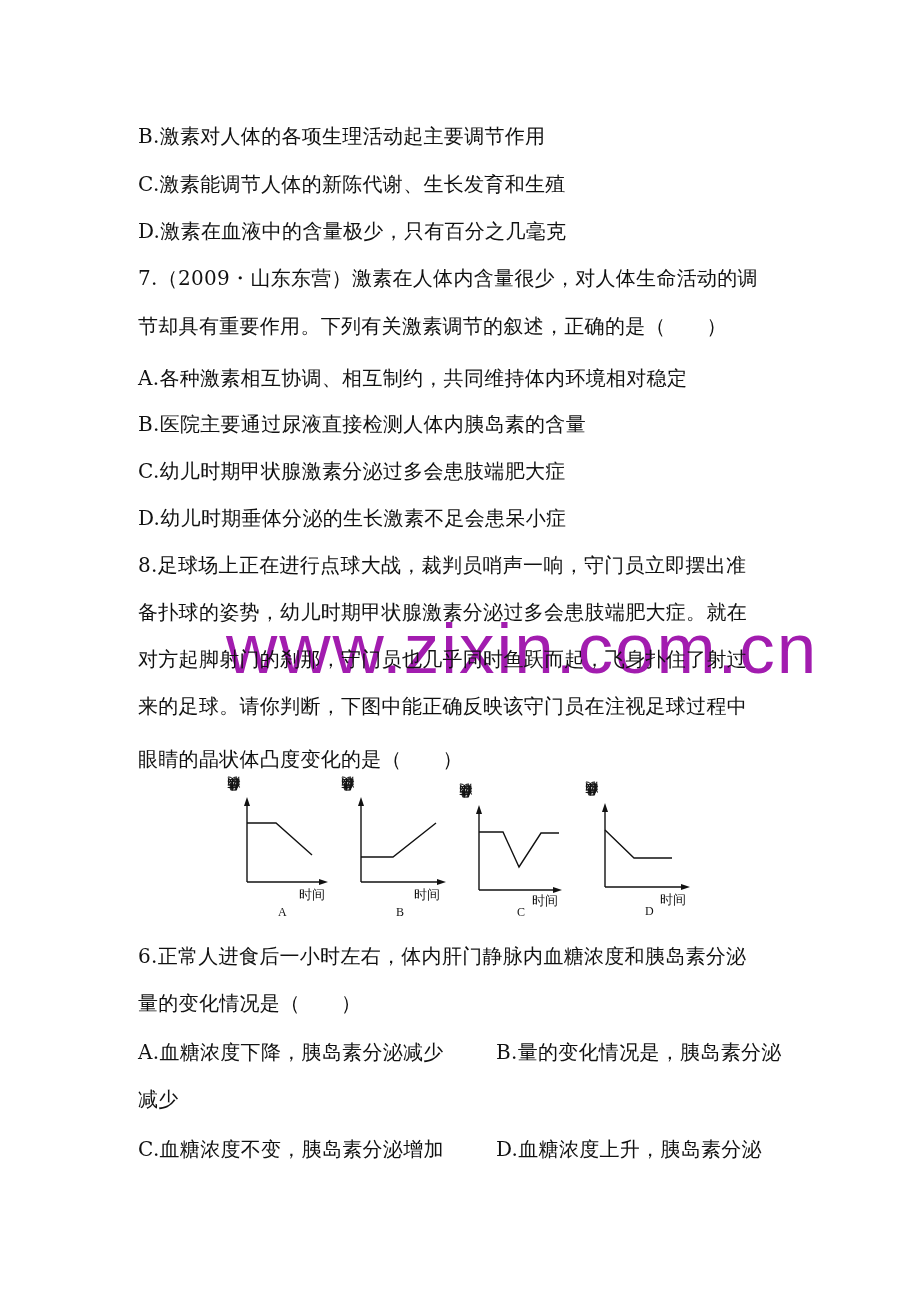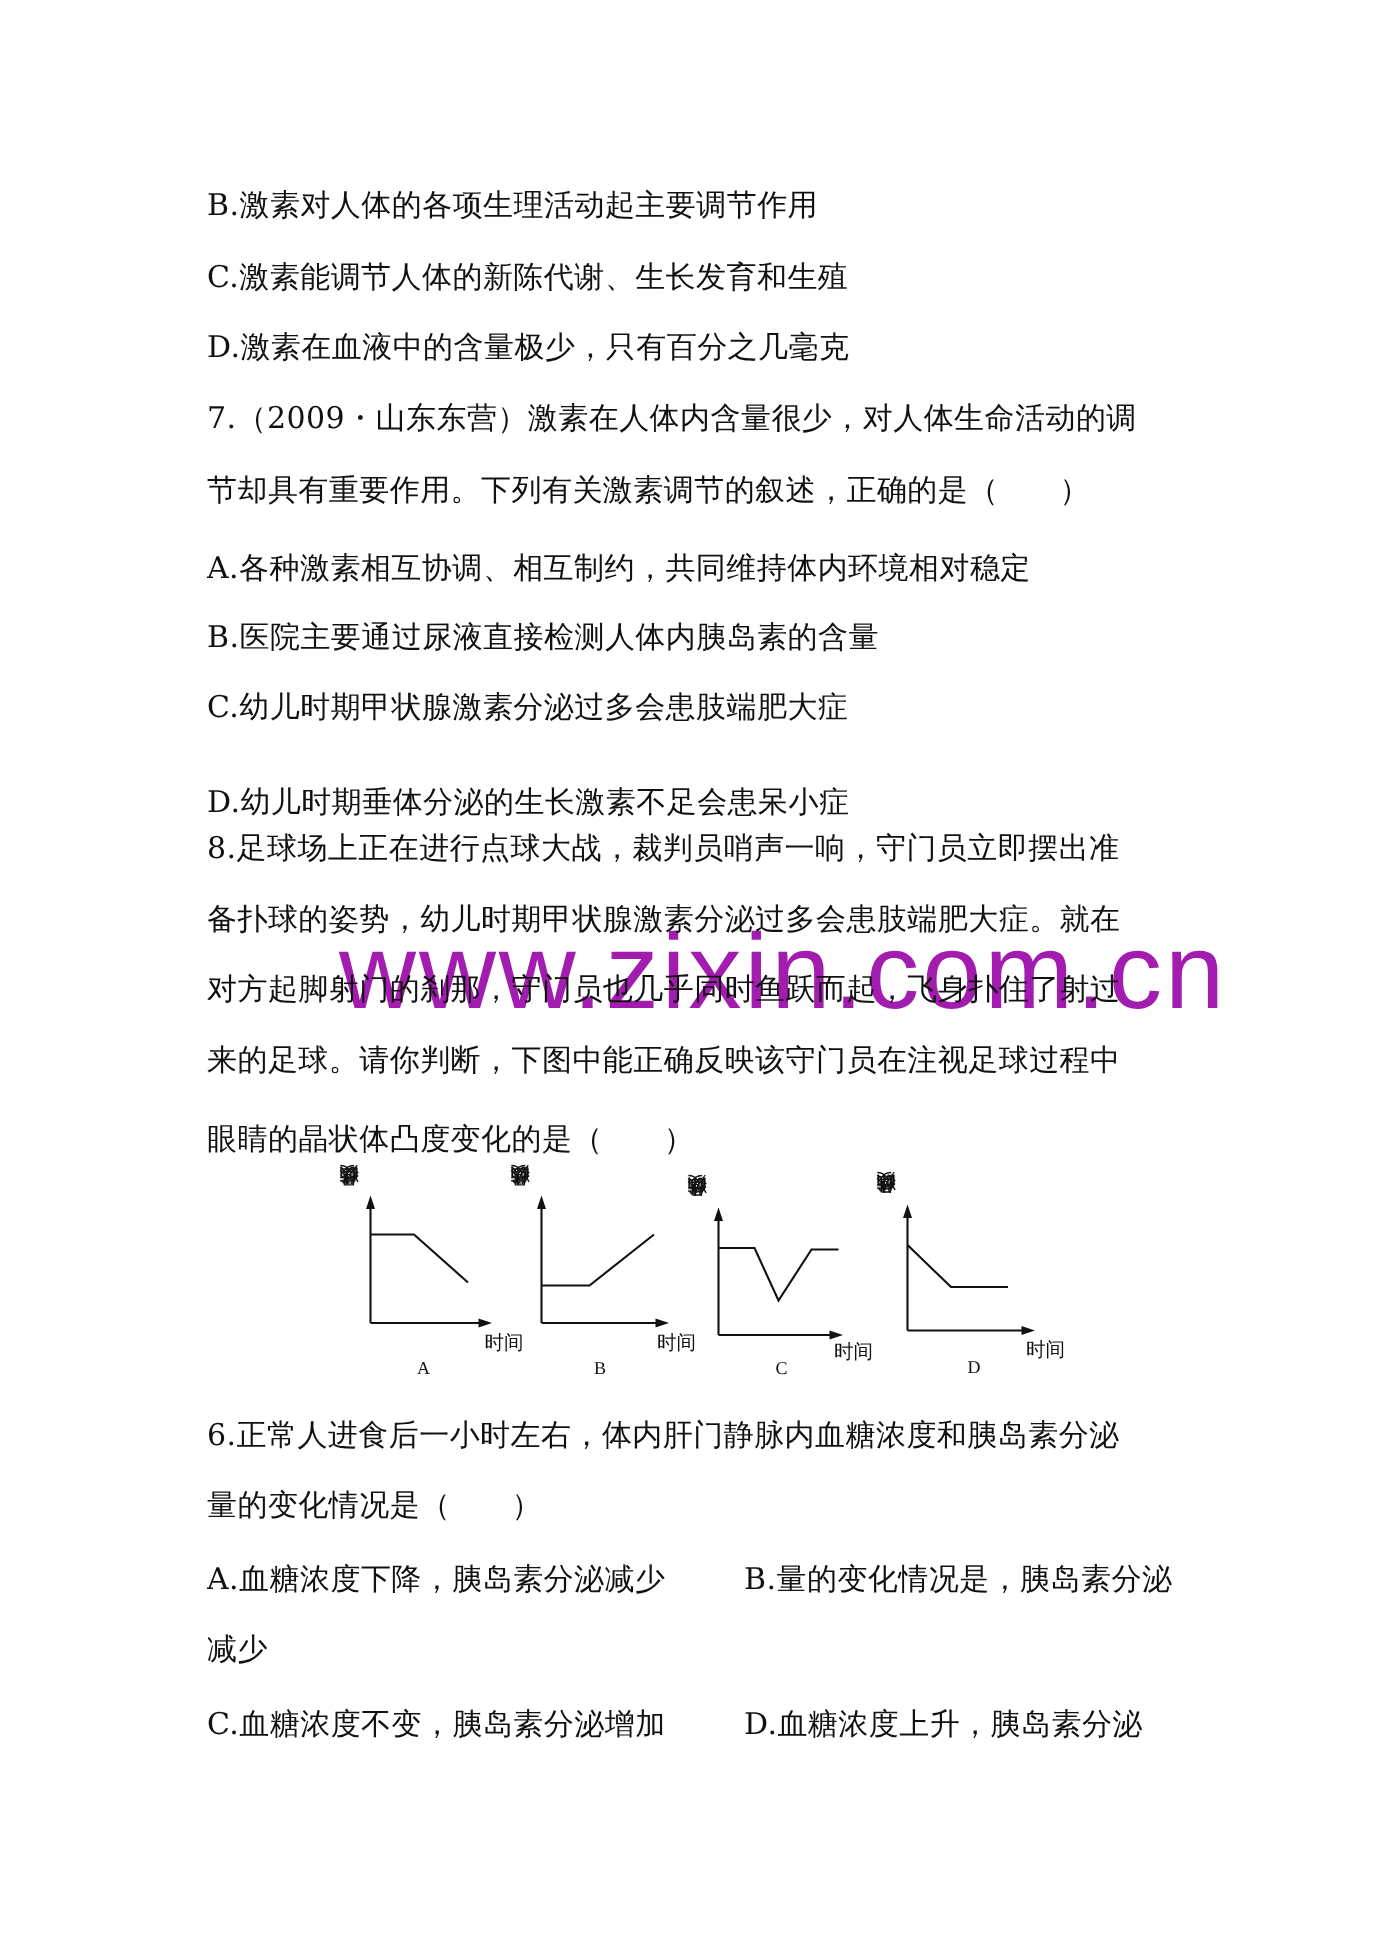--- a/index.html
+++ b/index.html
@@ -9,40 +9,40 @@
           white-space: nowrap; letter-spacing: 0.3px; }
   .col2 { position: absolute; left: 496px; }
   .watermark { position: absolute; left: 226px; top: 608px; font-family: "Liberation Sans", sans-serif;
                font-size: 71px; color: #a21caf; letter-spacing: 2px; white-space: nowrap;
                pointer-events: none; z-index: 0; }
   .text-layer { position: relative; z-index: 1; }
   .chart { position: absolute; }
   .chart svg { overflow: visible; }
   .ylab { position: absolute; writing-mode: vertical-rl; transform: rotate(180deg);
           font-size: 13px; line-height: 14px; font-family: "DejaVu Sans", sans-serif; color: #111; }
-  .xlab { position: absolute; font-size: 13px; font-family: "DejaVu Sans", sans-serif; color: #111; margin-left: 24px; }
+  .xlab { position: absolute; font-size: 13px; font-family: "DejaVu Sans", sans-serif; color: #111; }
   .plab { position: absolute; font-size: 12px; font-family: "Liberation Serif", serif; color: #111; }
 </style>
 </head>
 <body>
 
 <div class="watermark">www.zixin.com.cn</div>
 
 <div class="text-layer">
 
   <div class="line" style="top:123px">B.激素对人体的各项生理活动起主要调节作用</div>
   <div class="line" style="top:171px">C.激素能调节人体的新陈代谢、生长发育和生殖</div>
   <div class="line" style="top:218px">D.激素在血液中的含量极少，只有百分之几毫克</div>
 
   <div class="line" style="top:265px">7.（2009・山东东营）激素在人体内含量很少，对人体生命活动的调</div>
   <div class="line" style="top:313px">节却具有重要作用。下列有关激素调节的叙述，正确的是（　　）</div>
   <div class="line" style="top:365px">A.各种激素相互协调、相互制约，共同维持体内环境相对稳定</div>
   <div class="line" style="top:411px">B.医院主要通过尿液直接检测人体内胰岛素的含量</div>
   <div class="line" style="top:458px">C.幼儿时期甲状腺激素分泌过多会患肢端肥大症</div>
-  <div class="line" style="top:521px">D.幼儿时期垂体分泌的生长激素不足会患呆小症</div>
+  <div class="line" style="top:505px">D.幼儿时期垂体分泌的生长激素不足会患呆小症</div>
 
   <div class="line" style="top:552px">8.足球场上正在进行点球大战，裁判员哨声一响，守门员立即摆出准</div>
   <div class="line" style="top:599px">备扑球的姿势，幼儿时期甲状腺激素分泌过多会患肢端肥大症。就在</div>
   <div class="line" style="top:646px">对方起脚射门的刹那，守门员也几乎同时鱼跃而起，飞身扑住了射过</div>
   <div class="line" style="top:693px">来的足球。请你判断，下图中能正确反映该守门员在注视足球过程中</div>
   <div class="line" style="top:746px">眼睛的晶状体凸度变化的是（　　）</div>
 
   <div class="chart" style="left:0;top:0;">
     <svg width="920" height="1302" style="position:absolute;left:0;top:0;">
       <g stroke="#111" stroke-width="1.4" fill="none">

